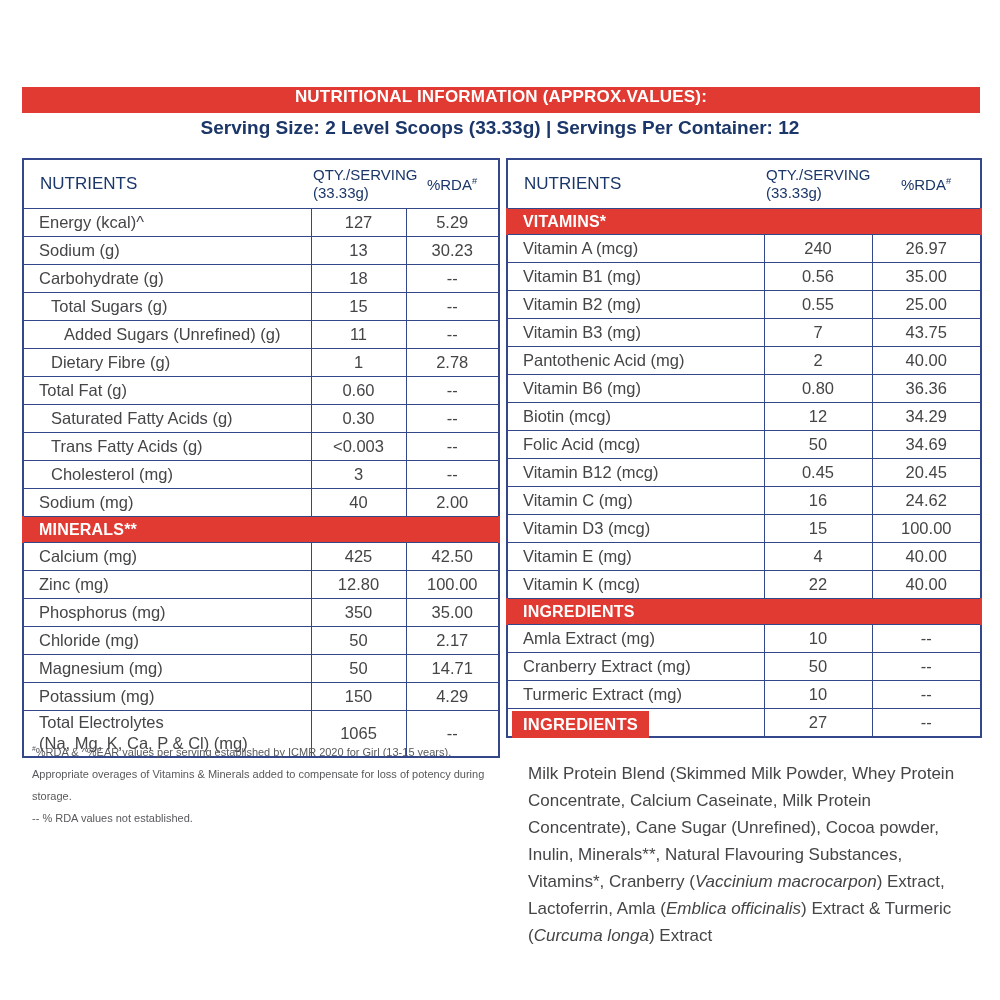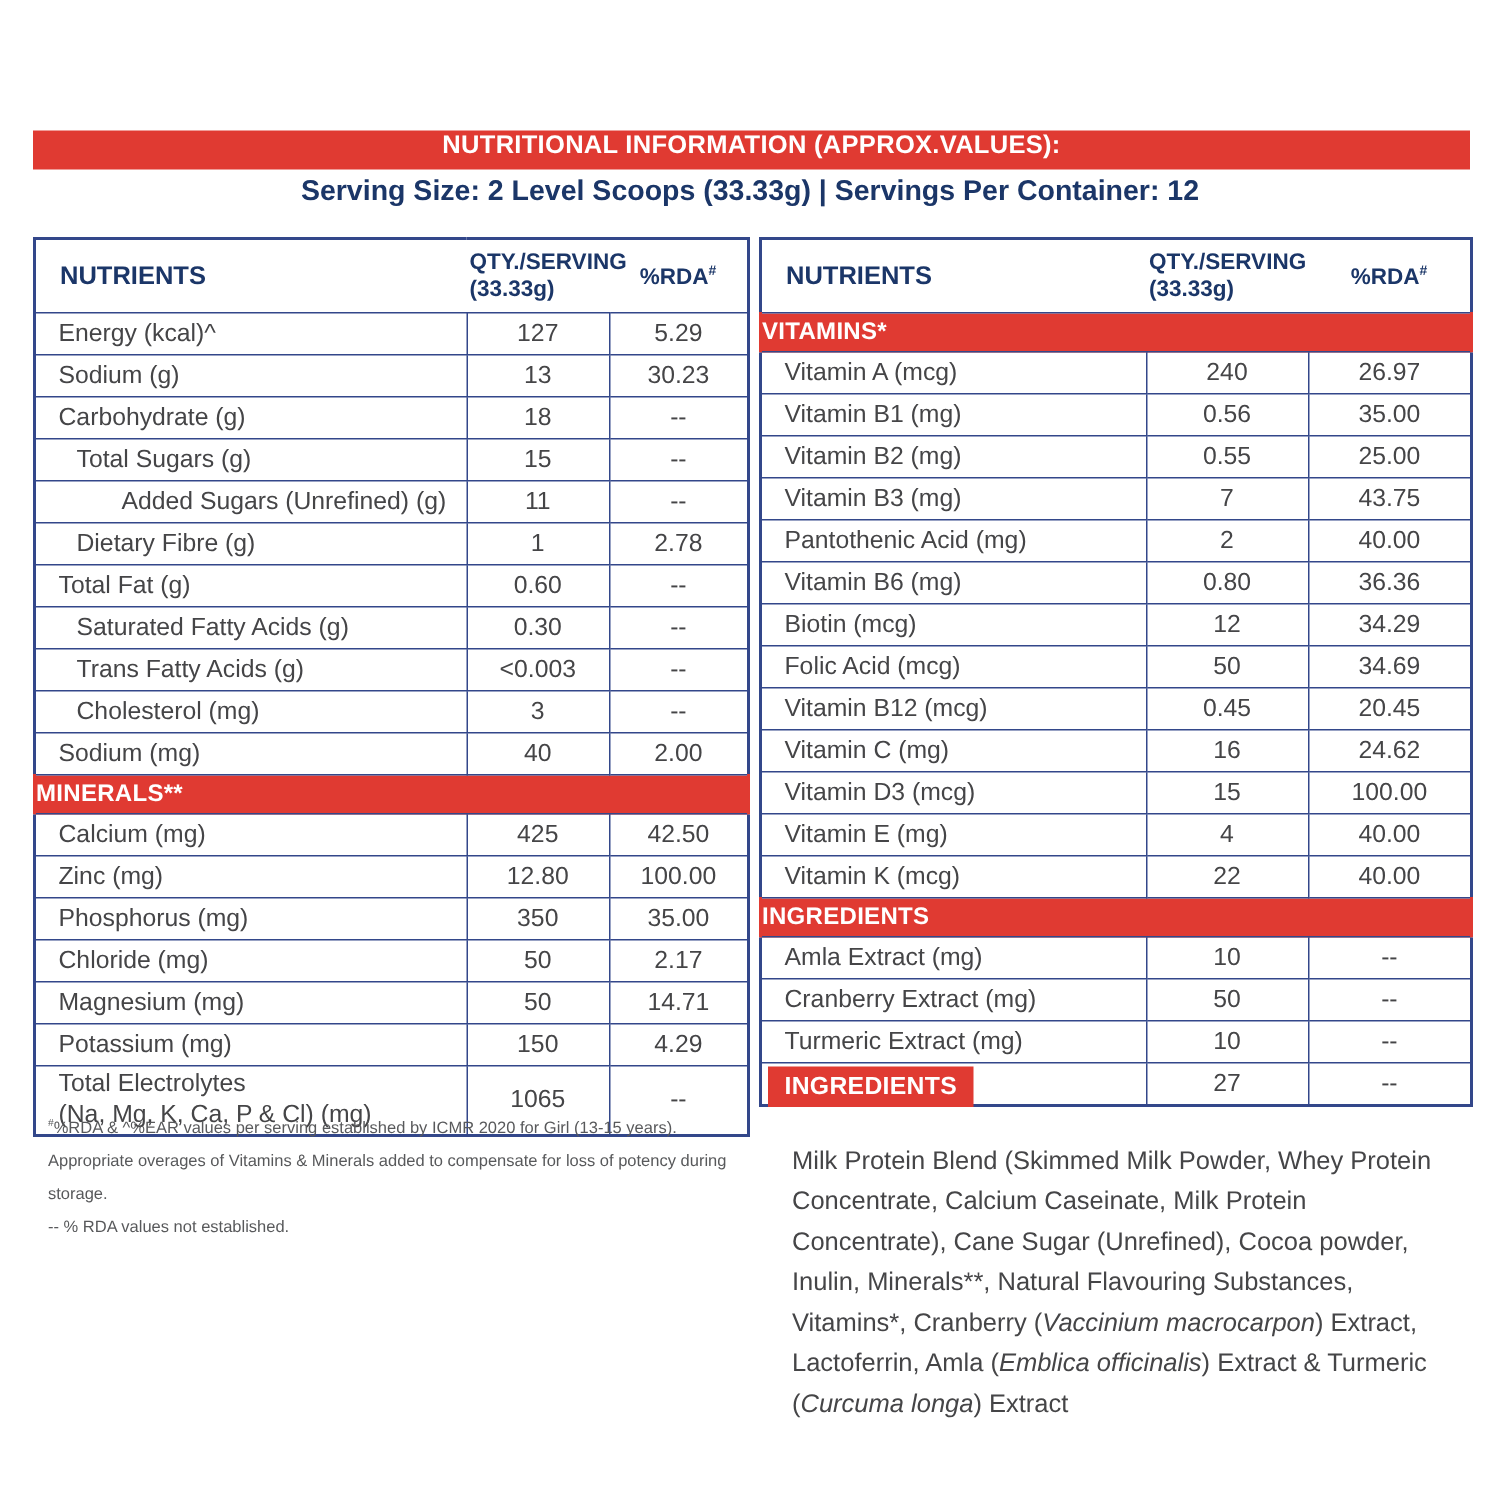--- a/index.html
+++ b/index.html
@@ -35,42 +35,42 @@
   }
   table{
     border-collapse:collapse;table-layout:fixed;
     border:2px solid var(--border);
     background:#fff;
   }
   table.left{width:476px;}
   table.right{width:474px;}
   th{
     border:0;height:46px;vertical-align:middle;
-    color:var(--navy);font-weight:bold;margin-left:12px;
+    color:var(--navy);font-weight:normal;margin-left:12px;
   }
   th.h-label{text-align:left;padding-left:16px;font-size:17px;}
   th.h-qty{text-align:left;font-size:15px;line-height:1.2;padding:0 2px;}
   th.h-rda{text-align:center;font-size:15px;}
   sup{font-size:62%;vertical-align:super;line-height:0;}
   td{
     border:1px solid var(--border);
     height:25px;padding:0;
     font-size:16.5px;color:var(--rowtext);
     vertical-align:middle;
   }
   td.cell-label{
     text-align:left;padding:1px 4px 1px 15px;
     white-space:pre-line;line-height:1.3;
   }
   td.cell-label.indent1{padding-left:27px;}
-  td.cell-label.indent2{padding-left:57px;}
+  td.cell-label.indent2{padding-left:40px;}
   td.cell-val{text-align:center;}
   tr.section-row td{
     background:var(--red);color:#fff;font-weight:bold;
-    text-align:left;font-size:16px;letter-spacing:.2px;
+    text-align:left;padding-left:15px;font-size:16px;letter-spacing:.2px;
     border-left:2px solid var(--red);border-right:2px solid var(--red);
   }
 
   .footnotes{
     position:absolute;top:741px;left:32px;width:478px;
     color:var(--gray);font-size:11px;line-height:22px;
   }
   .footnotes p{margin:0;}
 
   .ingredients-block{

